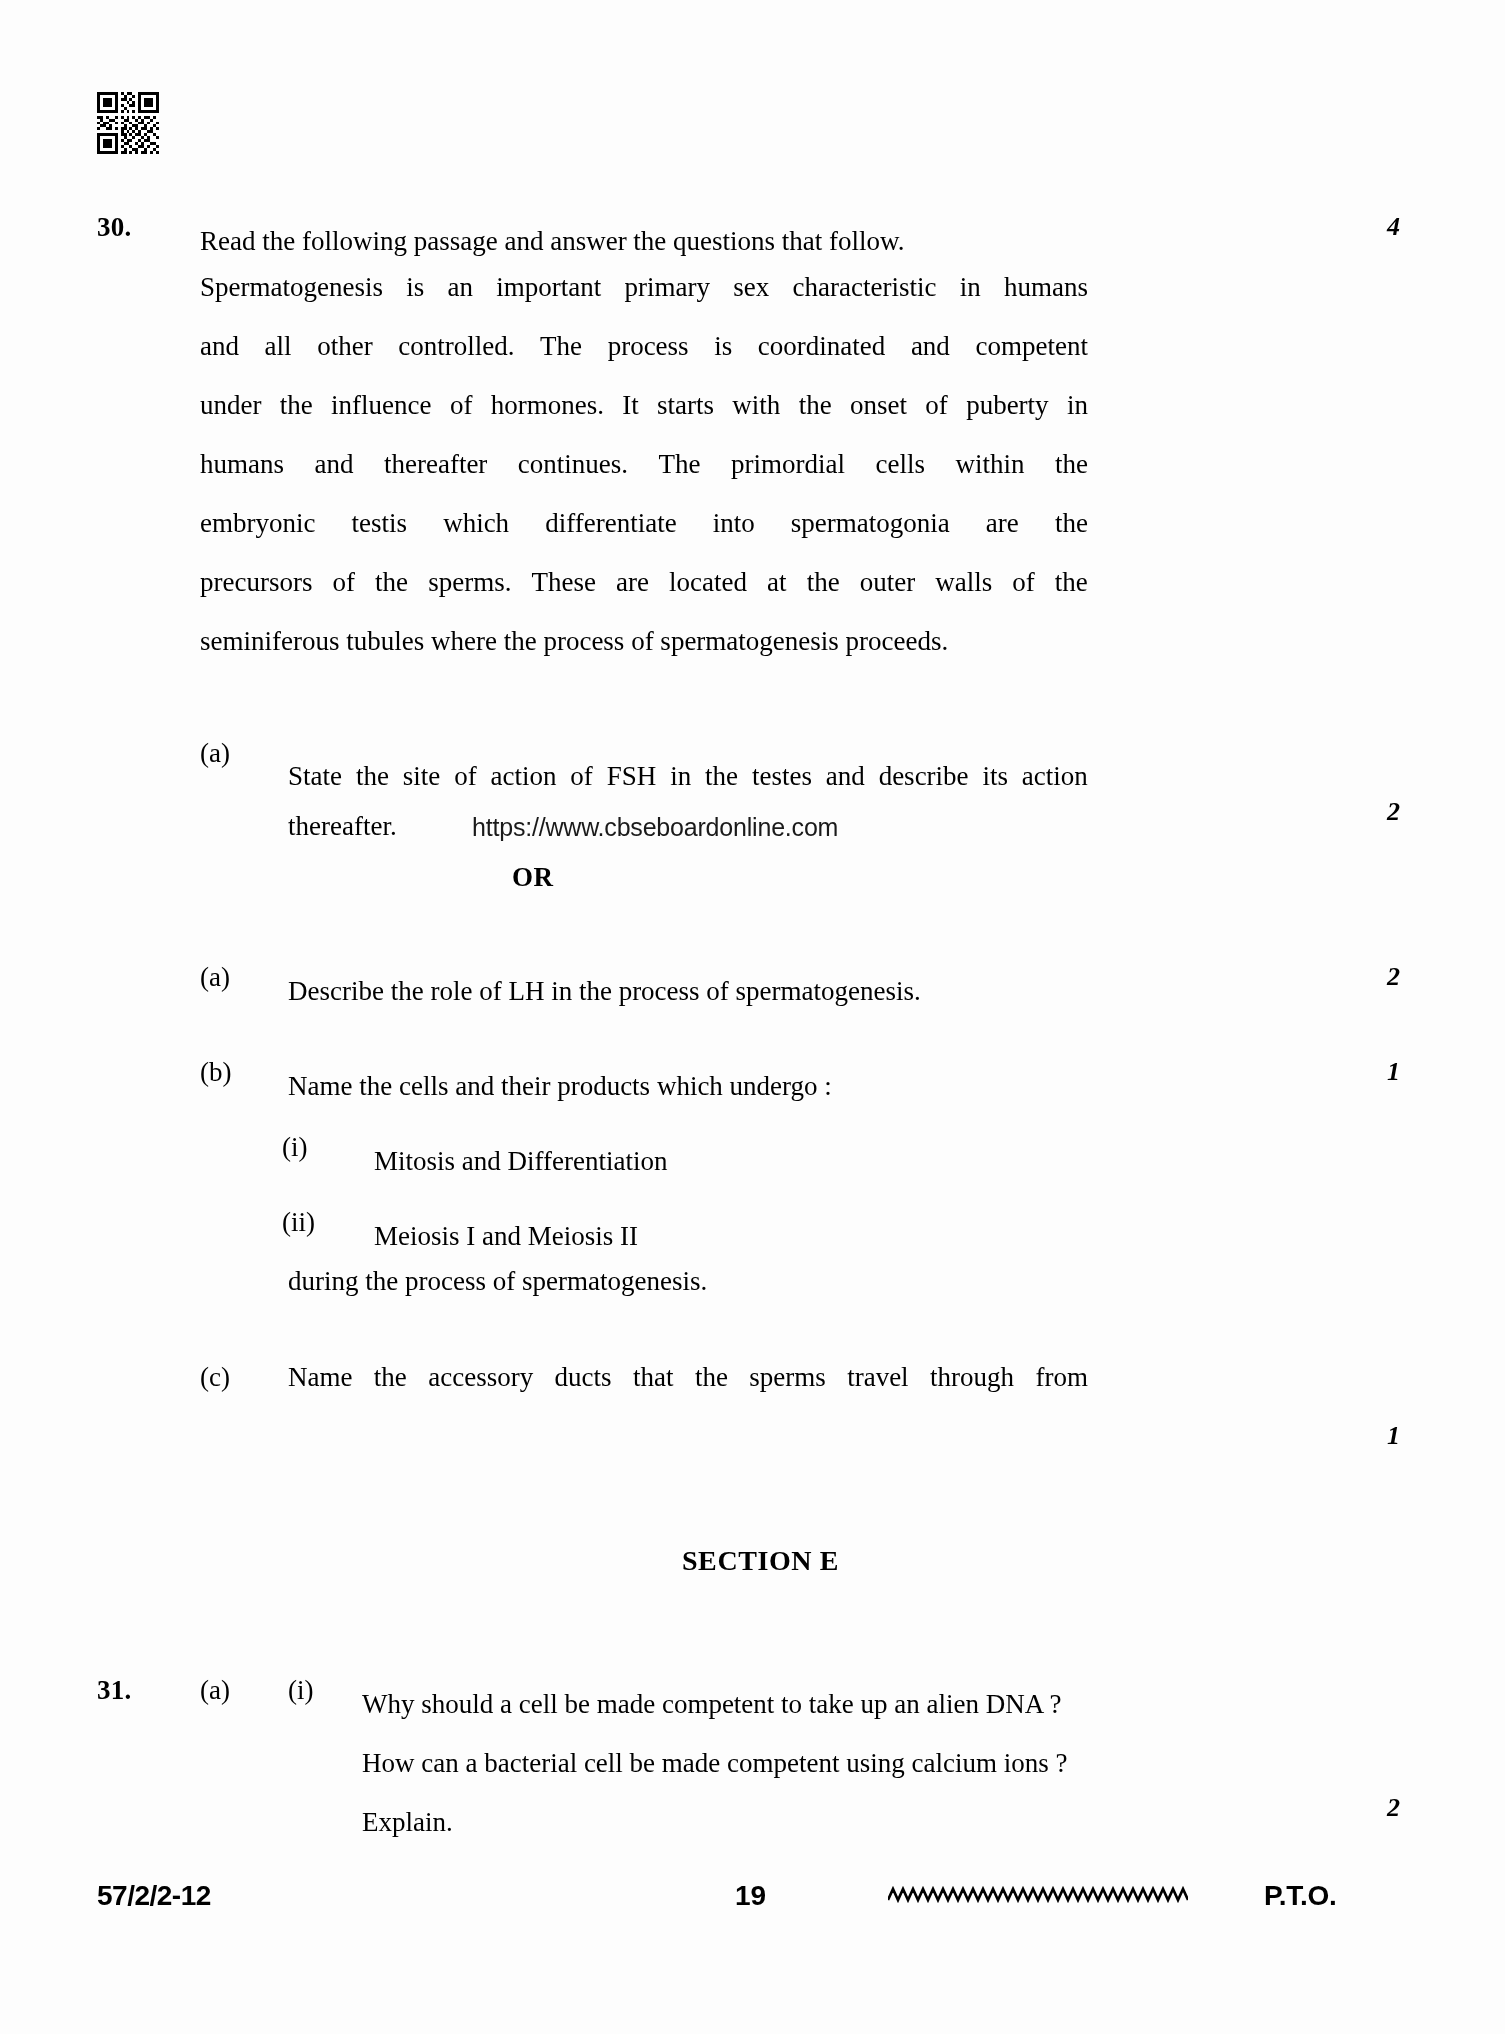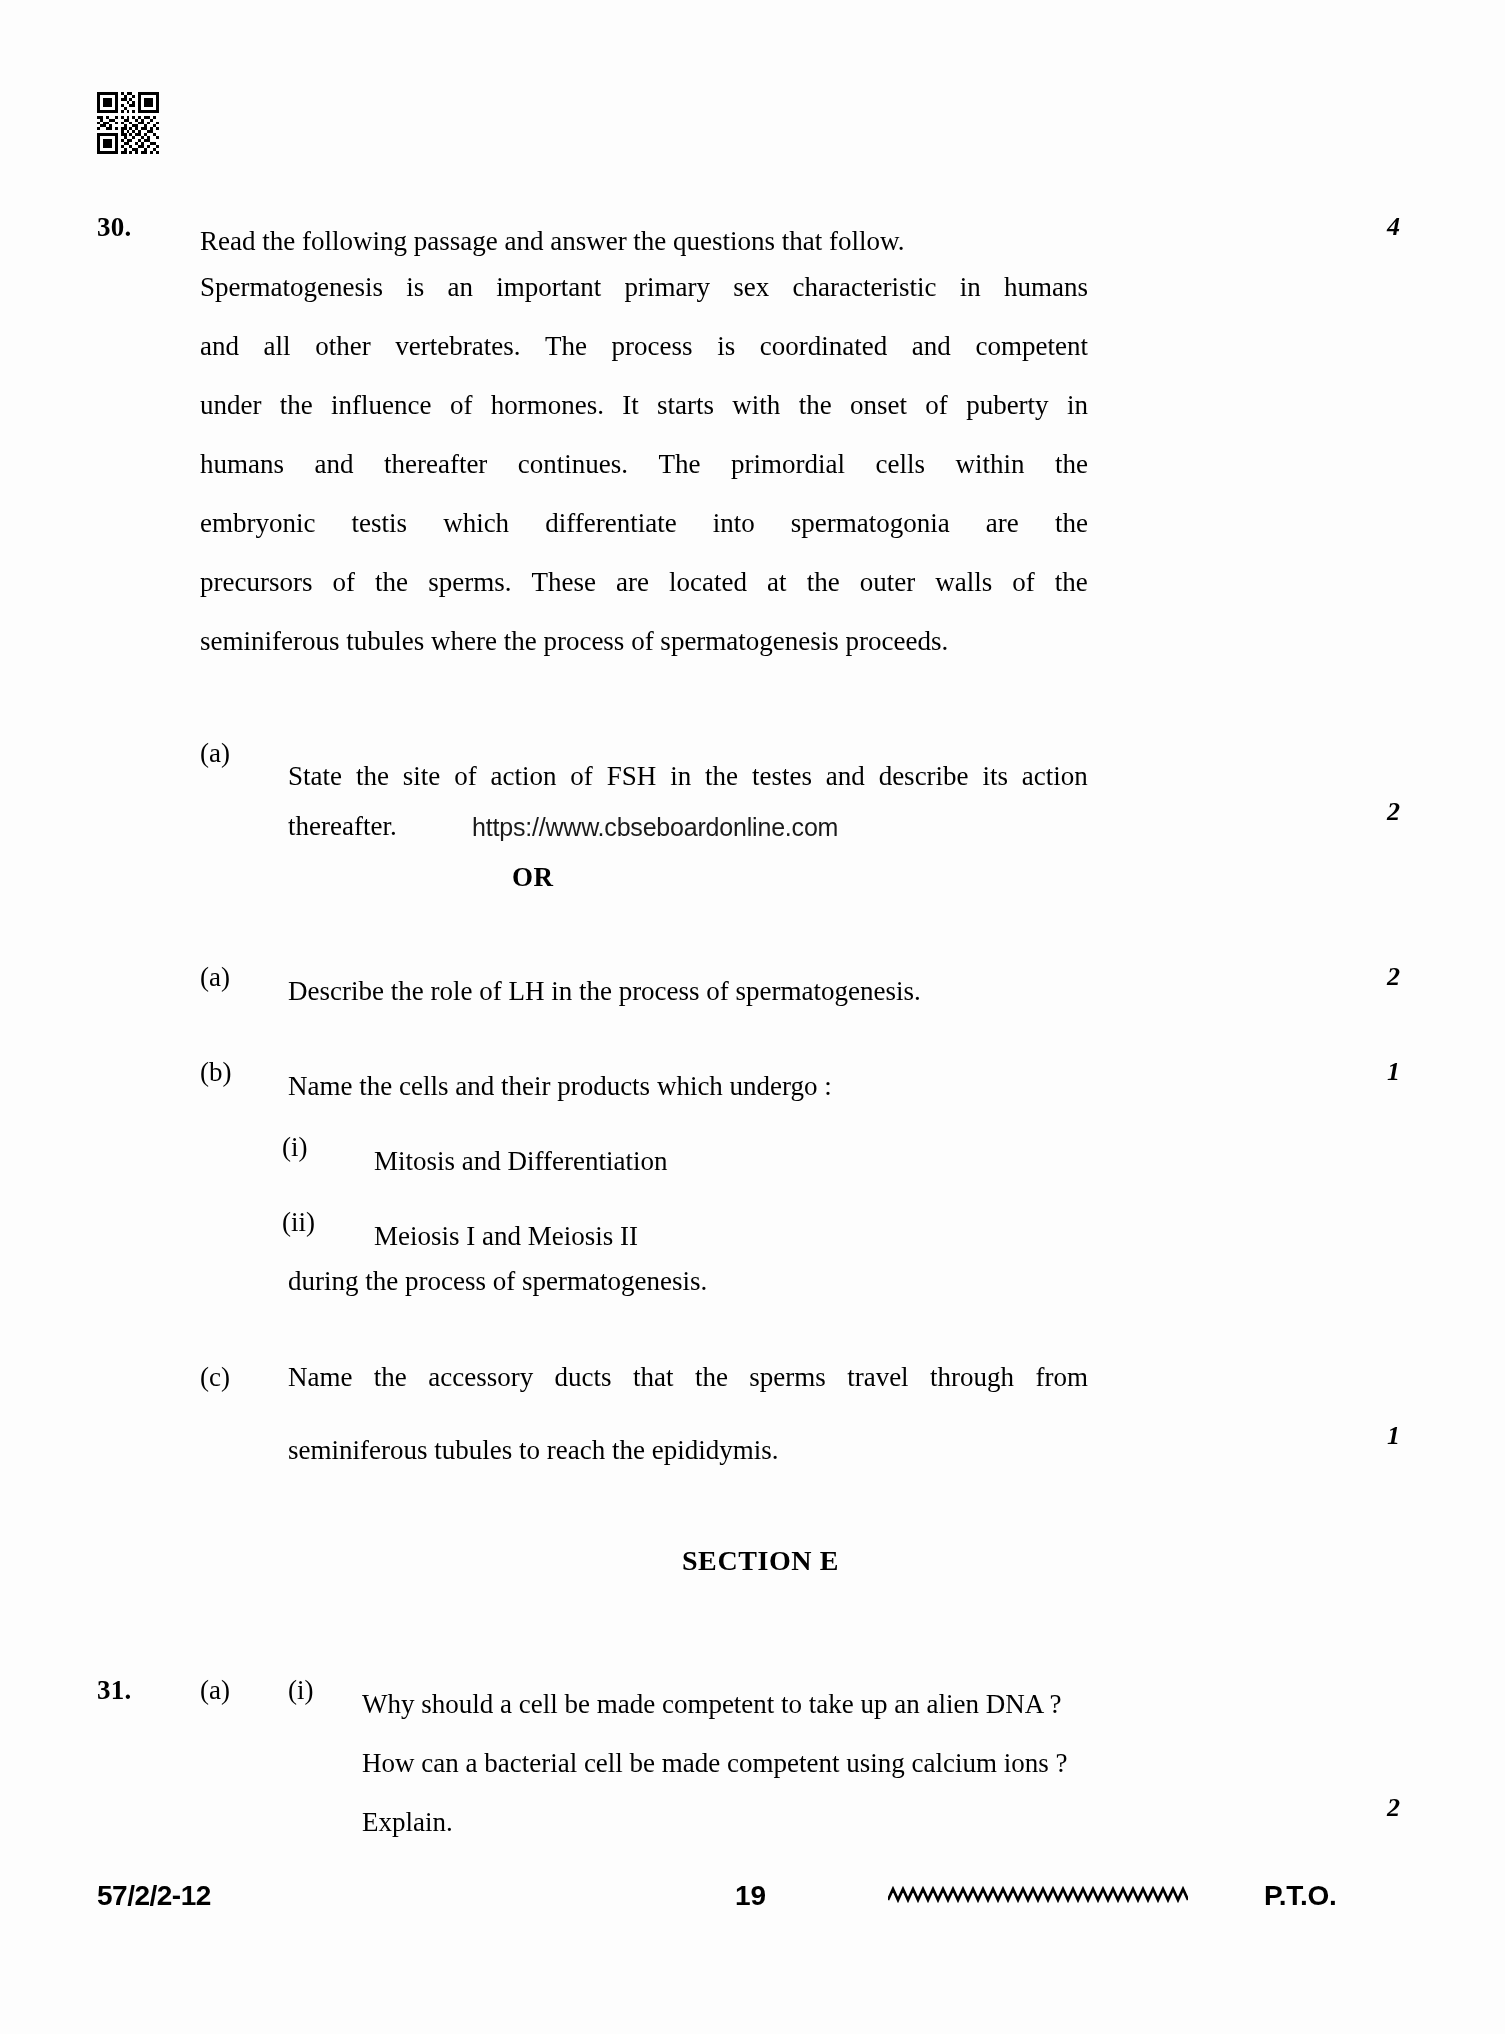--- a/index.html
+++ b/index.html
@@ -271,21 +271,21 @@
       <span>primary</span>
       <span>sex</span>
       <span>characteristic</span>
       <span>in</span>
       <span>humans</span>
     </div>
   <div class="jline" style="left:200px; top:331px; width:888px;">
       <span>and</span>
       <span>all</span>
       <span>other</span>
-      <span>vertebrates.</span>
+      <span>controlled.</span>
       <span>The</span>
       <span>process</span>
       <span>is</span>
       <span>coordinated</span>
       <span>and</span>
       <span>competent</span>
     </div>
   <div class="jline" style="left:200px; top:390px; width:888px;">
       <span>under</span>
       <span>the</span>
@@ -384,21 +384,20 @@
       <span>the</span>
       <span>accessory</span>
       <span>ducts</span>
       <span>that</span>
       <span>the</span>
       <span>sperms</span>
       <span>travel</span>
       <span>through</span>
       <span>from</span>
     </div>
-  <div class="btext" style="left:288px; top:1421px;">seminiferous tubules to reach the epididymis.</div>
   <div class="marks" style="left:1360px; top:1421px;">1</div>
 
   <div class="center-head" style="left:8px; top:1545px;">SECTION E</div>
 
   <div class="qnum" style="left:97px; top:1675px;">31.</div>
   <div class="label" style="left:200px; top:1675px;">(a)</div>
   <div class="label" style="left:288px; top:1675px;">(i)</div>
   <div class="btext" style="left:362px; top:1734px;">How can a bacterial cell be made competent using calcium ions ?</div>
   <div class="btext" style="left:362px; top:1675px;">Why should a cell be made competent to take up an alien DNA ?</div>
   <div class="btext" style="left:362px; top:1793px;">Explain.</div>

